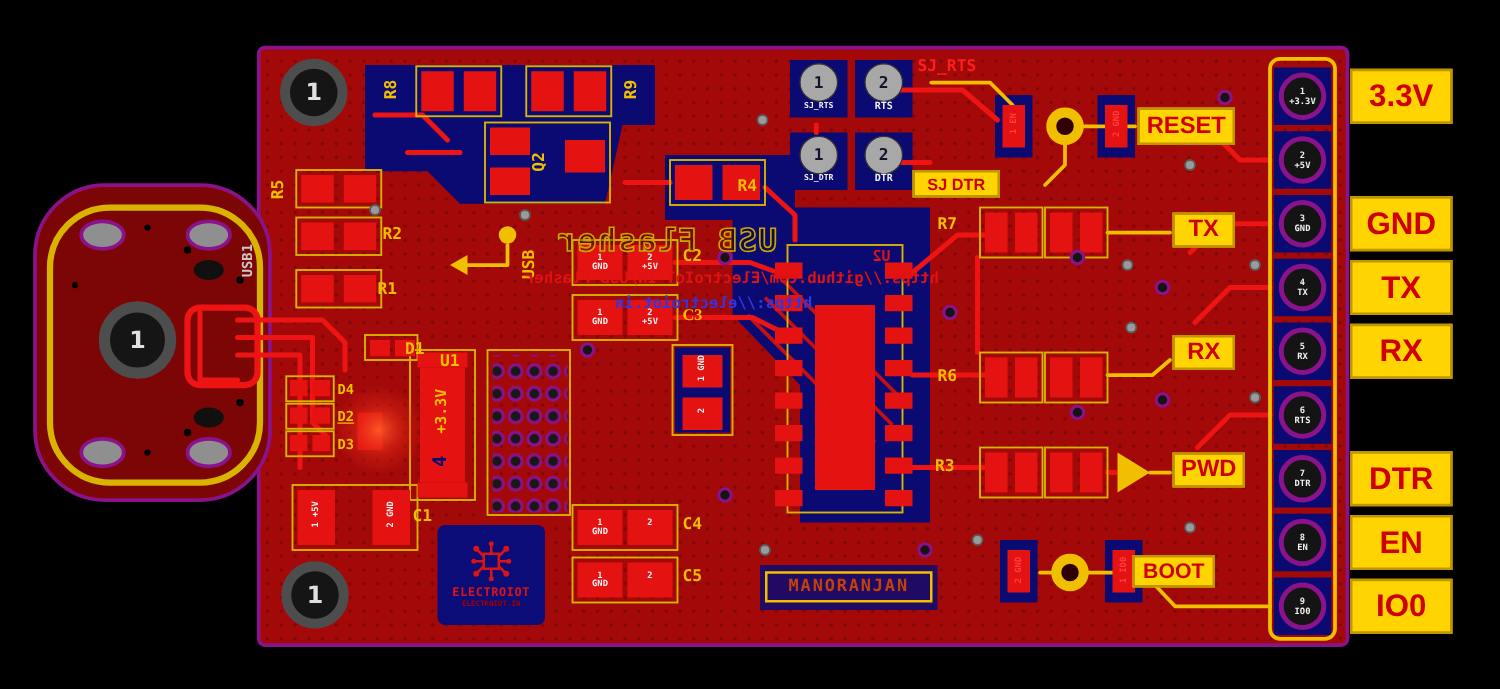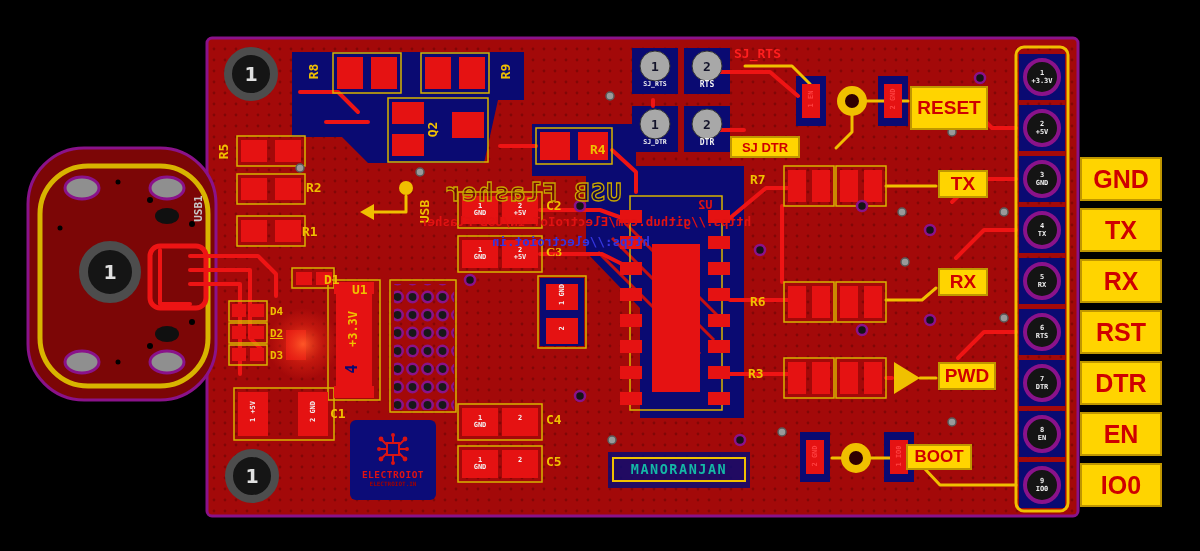--- a/index.html
+++ b/index.html
@@ -23,21 +23,21 @@
             font-family:"Liberation Sans",sans-serif; font-weight:bold; }
   .hole { position:absolute; border-radius:50%; background:#151515; border:8px solid #4d4d4d;
           color:#e0e0e0; display:flex; align-items:center; justify-content:center;
           font-family:"DejaVu Sans",sans-serif; font-size:19px; font-weight:bold; }
   .pinstack { position:absolute; width:40px; text-align:center; color:#f0f0f0; font-size:7px;
               line-height:8px; font-weight:bold; }
   .sjnum { position:absolute; width:36px; text-align:center; color:#14142a; font-size:13px; font-weight:bold; }
   .sjcap { position:absolute; width:44px; text-align:center; color:#f2f2f2; font-size:6.5px; font-weight:bold; }
   .flank { position:absolute; width:44px; text-align:center; color:#ff4040; font-size:7px;
            font-weight:bold; transform:rotate(-90deg); white-space:nowrap; }
-  .authorbox { position:absolute; border:2px solid #f0c000; color:#14b8a6; font-weight:bold;
+  .authorbox { position:absolute; border:2px solid #f0c000; color:#c2410c; font-weight:bold;
                font-size:13.5px; letter-spacing:1.5px; text-align:center; line-height:21px; }
   .logo { position:absolute; background:#0c0c78; border-radius:6px; display:flex; flex-direction:column;
           align-items:center; justify-content:center; }
   .logo .lname { color:#e01212; font-weight:bold; font-size:9.5px; letter-spacing:.5px; margin-top:2px; }
   .logo .lsub  { color:#a00000; font-weight:bold; font-size:6px; }
 </style>
 </head>
 <body>
 
 <div class="stage">
@@ -363,21 +363,21 @@
   <div class="sjcap" style="left:633px;top:80px;">SJ_RTS</div>
   <div class="sjcap" style="left:685px;top:80px;font-size:8px;">RTS</div>
   <div class="sjcap" style="left:633px;top:138px;">SJ_DTR</div>
   <div class="sjcap" style="left:685px;top:138px;font-size:8px;">DTR</div>
 
   <div class="flank" style="left:789px;top:95px;">1 EN</div>
   <div class="flank" style="left:871px;top:95px;">2 GND</div>
   <div class="flank" style="left:793px;top:452px;">2 GND</div>
   <div class="flank" style="left:877px;top:452px;">1 IO0</div>
 
-  <div class="netbox" style="left:910px;top:86px;width:78px;height:44px;font-size:19px;">RESET</div>
+  <div class="netbox" style="left:910px;top:86px;width:78px;height:30px;font-size:19px;">RESET</div>
   <div class="netbox" style="left:938px;top:170px;width:50px;height:28px;font-size:19px;">TX</div>
   <div class="netbox" style="left:938px;top:268px;width:50px;height:28px;font-size:19px;">RX</div>
   <div class="netbox" style="left:938px;top:362px;width:58px;height:28px;font-size:19px;">PWD</div>
   <div class="netbox" style="left:906px;top:444px;width:66px;height:26px;font-size:17px;">BOOT</div>
 
   <div class="padtxt" style="left:462px;top:203px;width:36px;">
     <div>1</div>
     <div>GND</div>
   </div>
   <div class="padtxt" style="left:502px;top:203px;width:36px;">
@@ -473,21 +473,21 @@
   </div>
   <div class="pinstack" style="left:1022px;top:426px;">
     <div>8</div>
     <div>EN</div>
   </div>
   <div class="pinstack" style="left:1022px;top:477px;">
     <div>9</div>
     <div>IO0</div>
   </div>
 
+  <div class="netbox" style="left:1080px;top:55px;width:82px;height:44px;font-size:25px;">3.3V</div>
   <div class="netbox" style="left:1080px;top:157px;width:82px;height:44px;font-size:25px;">GND</div>
   <div class="netbox" style="left:1080px;top:208px;width:82px;height:44px;font-size:25px;">TX</div>
   <div class="netbox" style="left:1080px;top:259px;width:82px;height:44px;font-size:25px;">RX</div>
-  <div class="netbox" style="left:1080px;top:310px;width:82px;height:44px;font-size:25px;">RST</div>
   <div class="netbox" style="left:1080px;top:361px;width:82px;height:44px;font-size:25px;">DTR</div>
   <div class="netbox" style="left:1080px;top:412px;width:82px;height:44px;font-size:25px;">EN</div>
   <div class="netbox" style="left:1080px;top:463px;width:82px;height:44px;font-size:25px;">IO0</div>
 
 </div>
 
 </body></html>

